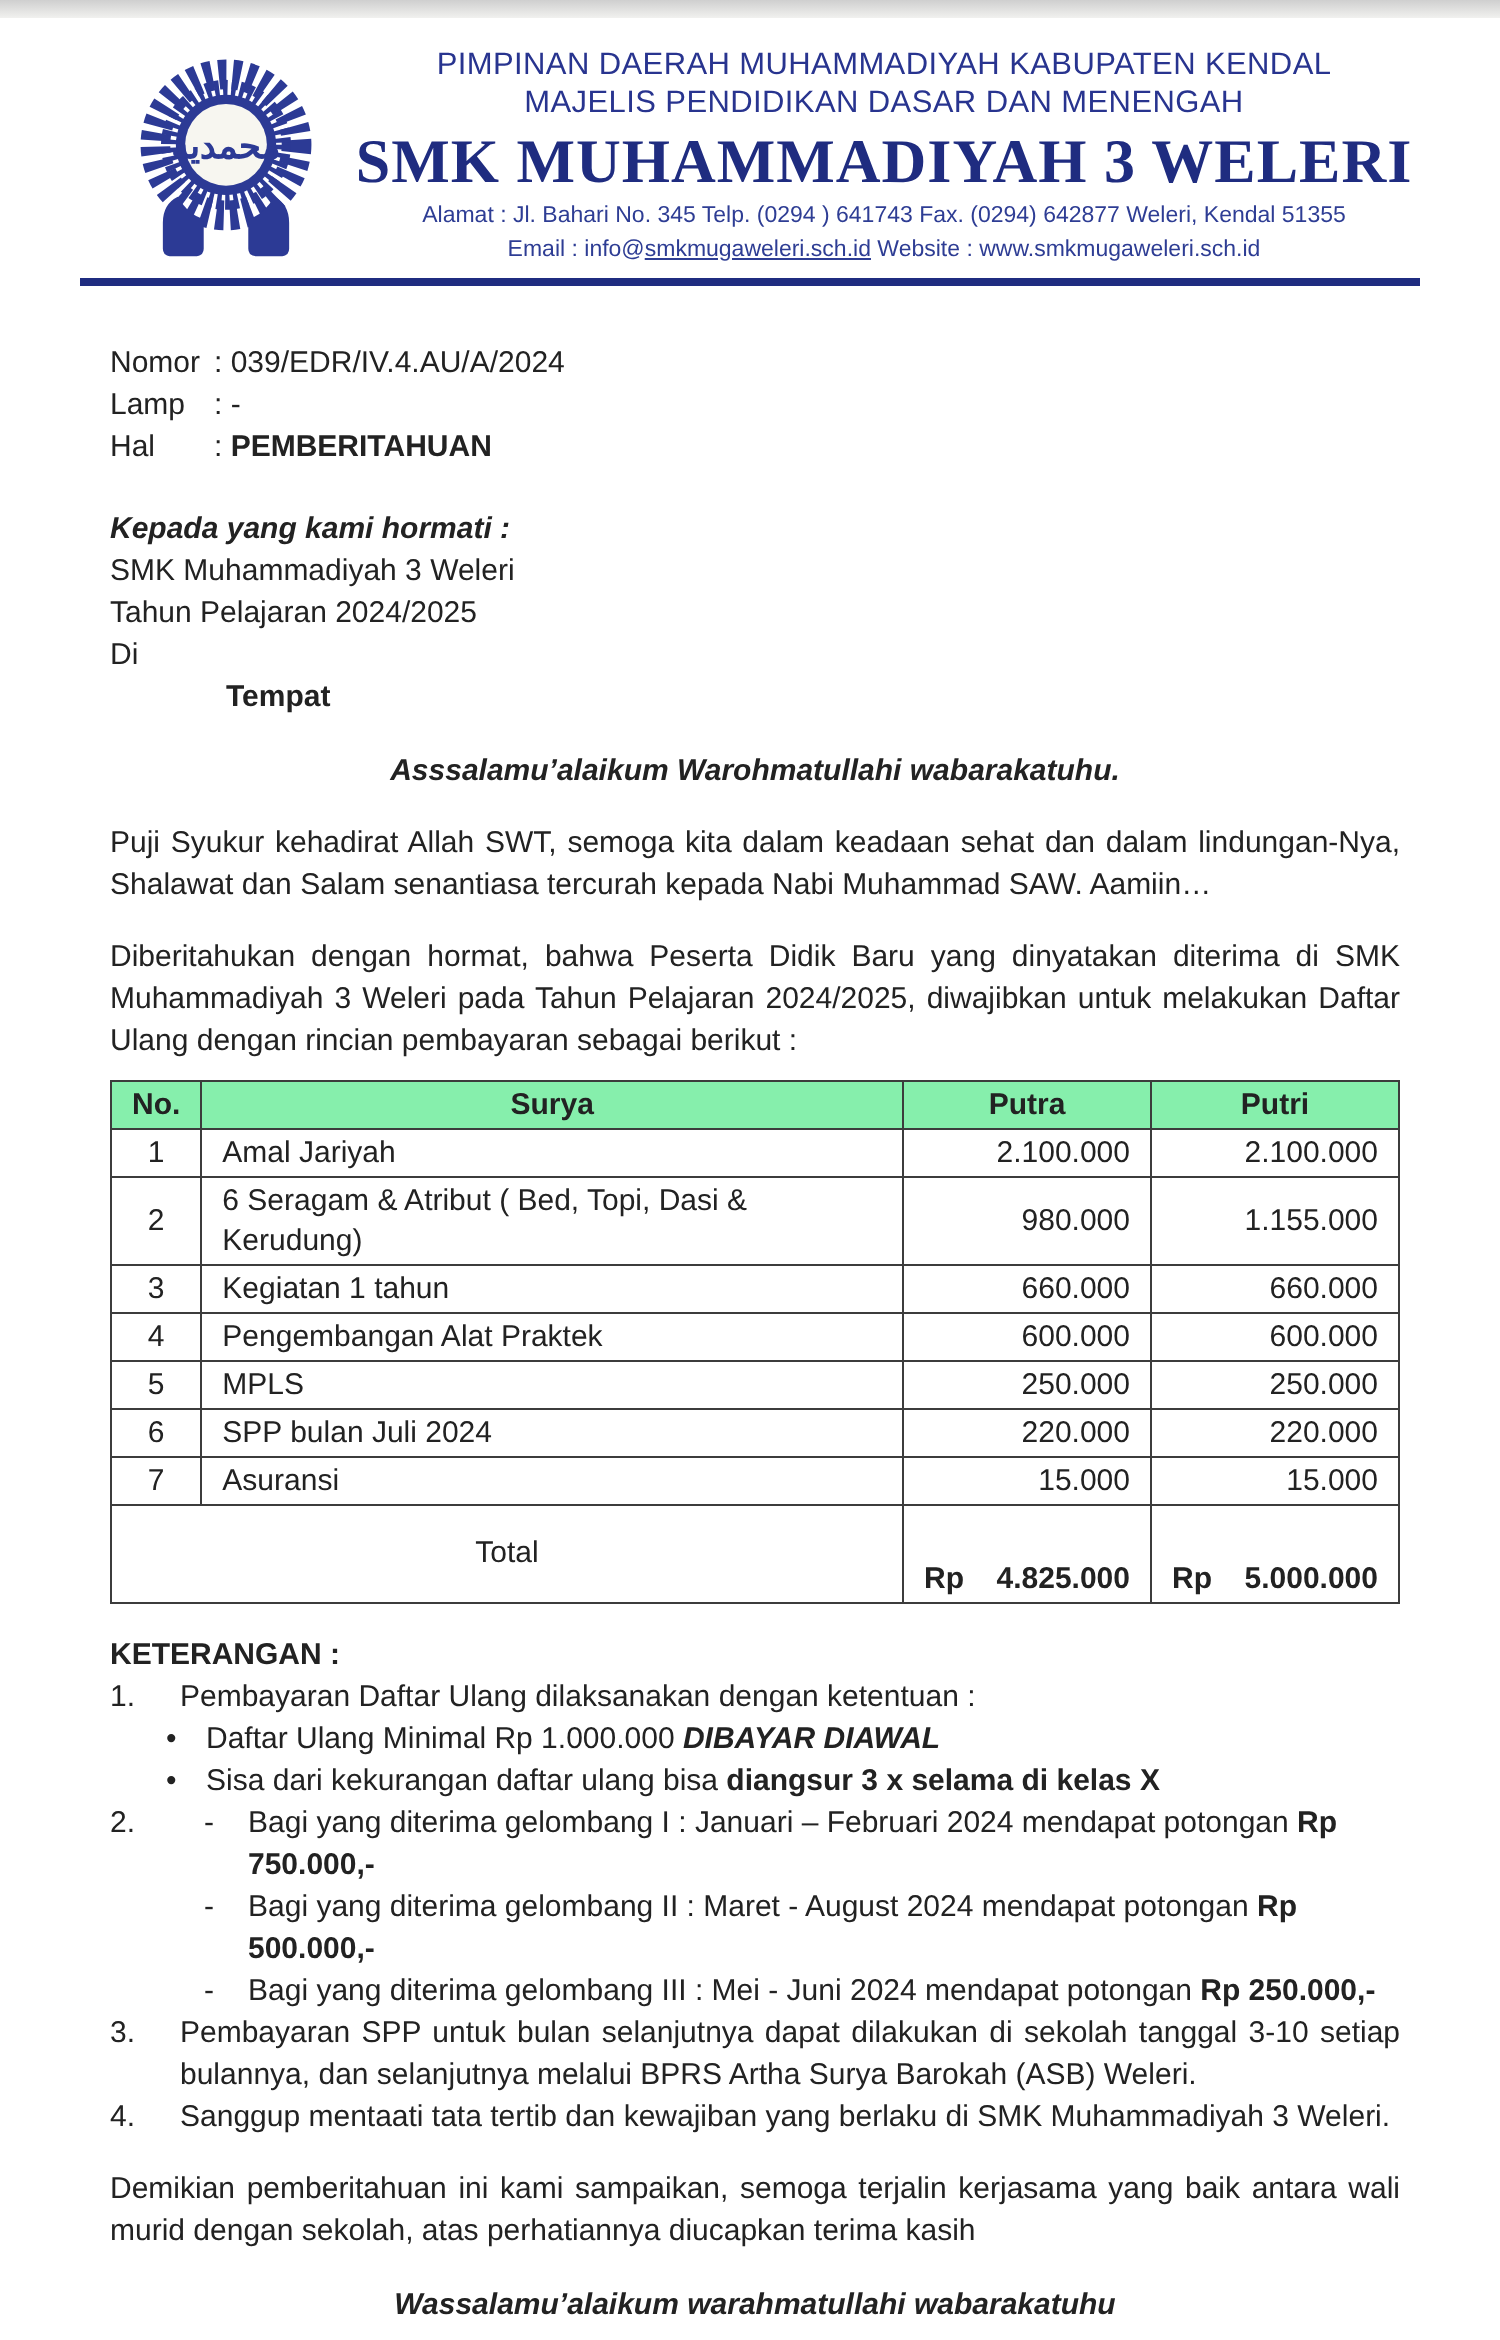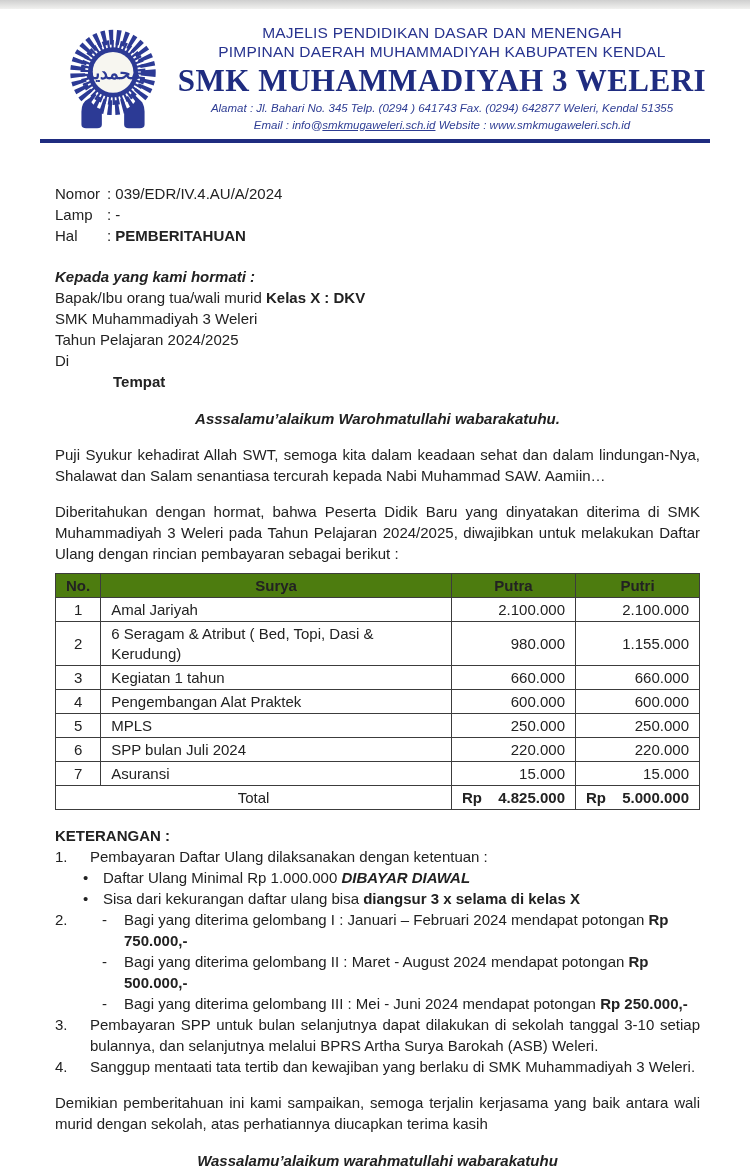--- a/index.html
+++ b/index.html
@@ -14,45 +14,45 @@
   
   .letterhead { display:flex; align-items:center; padding:14px 40px 0 52px; }
   .logo-wrap { flex:none; width:122px; display:flex; justify-content:center; }
   .head-text { flex:1; text-align:center; color:#28348f; }
   .head-org { font-size:15.5px; line-height:19px; letter-spacing:.2px; }
   .head-school {
     font-family:"Liberation Serif", serif; font-weight:bold;
     font-size:31px; line-height:36px; color:#1f2c80; letter-spacing:.5px;
     margin-top:2px;
   }
-  .head-addr { font-size:11.5px; line-height:15px; color:#2e3d94; margin-top:2px;font-style:italic; }
+  .head-addr { font-size:11.5px; line-height:15px; color:#2e3d94; margin-top:2px; }
   .head-addr .u { text-decoration:underline; }
   .rule-double { margin:6px 40px 0 40px; height:3px;
     border-top:2px solid #1f2c80; border-bottom:2px solid #1f2c80; }
   
   .body-wrap { padding:12px 50px 0 55px; }
   .meta-row { display:flex; }
   .meta-label { width:52px; flex:none; }
   .bold { font-weight:bold; }
   .bi { font-weight:bold; font-style:italic; }
   .recipient { margin-top:20px; }
   .indent { padding-left:58px; }
   .salutation { margin-top:16px;text-align:center; }
   .para { margin-top:15px; text-align:justify; }
   
   table.fee { width:100%; border-collapse:collapse; margin-top:9px; }
   table.fee th, table.fee td {
     border:1.6px solid #3c3c3c; padding:1.5px 10px; line-height:20px;
   }
-  table.fee th { background:#4d7c0f; font-weight:bold; text-align:center; }
+  table.fee th { background:#86efac; font-weight:bold; text-align:center; }
   .col-no { width:40px; text-align:center; }
   .col-amt { width:124px; text-align:right; }
   .total-label { text-align:center; font-weight:normal;margin-top:13px; }
   .total-amt { font-weight:bold; }
-  .rp-cell { display:flex; justify-content:space-between; }
+  .rp-cell { display:flex; justify-content:space-between;margin-top:25px; }
   
   .ket { margin-top:15px; }
   .k-item { display:flex; }
   .k-num { width:35px; flex:none; }
   .k-body { flex:1; }
   .k-bullet { display:flex; padding-left:28px; }
   .k-bullet .mark { width:20px; flex:none; }
   .k-dash { display:flex; padding-left:12px; }
   .k-dash .mark { width:22px; flex:none; text-align:left; }
   .just { text-align:justify; }
@@ -78,49 +78,48 @@
           <circle cx="60" cy="50" r="30" stroke-width="10" stroke-dasharray="2.5 2"></circle>
         </g>
         <circle cx="60" cy="50" r="27" fill="#2c3a95"></circle>
         <circle cx="60" cy="50" r="22" fill="#f7f6f0"></circle>
         <text x="60" y="57" text-anchor="middle" font-size="19" fill="#2c3a95" font-weight="bold">محمدية</text>
         <path d="M34 78 q-8 4 -8 14 l0 14 q0 4 5 4 l12 0 q5 0 5 -4 l0 -16 q-8 -2 -14 -12z" fill="#2c3a95"></path>
         <path d="M86 78 q8 4 8 14 l0 14 q0 4 -5 4 l-12 0 q-5 0 -5 -4 l0 -16 q8 -2 14 -12z" fill="#2c3a95"></path>
       </svg>
     </div>
     <div class="head-text">
+      <div class="head-org">PIMPINAN DAERAH MUHAMMADIYAH KABUPATEN KENDAL</div>
       <div class="head-org">MAJELIS PENDIDIKAN DASAR DAN MENENGAH</div>
-      <div class="head-org">PIMPINAN DAERAH MUHAMMADIYAH KABUPATEN KENDAL</div>
       <div class="head-school">SMK MUHAMMADIYAH 3 WELERI</div>
       <div class="head-addr">Alamat : Jl. Bahari No. 345 Telp. (0294 ) 641743 Fax. (0294) 642877 Weleri, Kendal 51355</div>
       <div class="head-addr"><span>Email : info@</span><span class="u">smkmugaweleri.sch.id</span><span> Website : www.smkmugaweleri.sch.id</span></div>
     </div>
   </div>
   <div class="rule-double"></div>
 
   <div class="body-wrap">
 
-    <div style="margin-top:28px;">
+    <div style="margin-top:16px;">
       <div class="meta-row">
         <span class="meta-label">Nomor</span>
         <span>:</span>&nbsp;<span>039/EDR/IV.4.AU/A/2024</span>
       </div>
       <div class="meta-row">
         <span class="meta-label">Lamp</span>
         <span>:</span>&nbsp;<span>-</span>
       </div>
       <div class="meta-row">
         <span class="meta-label">Hal</span>
         <span>:</span>&nbsp;<span class="bold">PEMBERITAHUAN</span>
       </div>
     </div>
 
     <div class="recipient">
       <div class="bi">Kepada yang kami hormati :</div>
-      <div><span>Bapak/Ibu orang tua/wali murid </span><span class="bold">Kelas X : DKV</span></div>
       <div>SMK Muhammadiyah 3 Weleri</div>
       <div>Tahun Pelajaran 2024/2025</div>
       <div>Di</div>
       <div class="indent bold">Tempat</div>
     </div>
 
     <div class="salutation bi">Asssalamu’alaikum Warohmatullahi  wabarakatuhu.</div>
 
     <div class="para">Puji Syukur kehadirat Allah SWT, semoga kita dalam keadaan sehat dan dalam lindungan-Nya, Shalawat dan Salam senantiasa tercurah kepada Nabi Muhammad SAW. Aamiin…</div>
     <div class="para">Diberitahukan dengan hormat, bahwa Peserta Didik Baru yang dinyatakan diterima di SMK Muhammadiyah 3 Weleri pada Tahun Pelajaran 2024/2025, diwajibkan untuk melakukan Daftar Ulang dengan rincian pembayaran sebagai berikut :</div>

